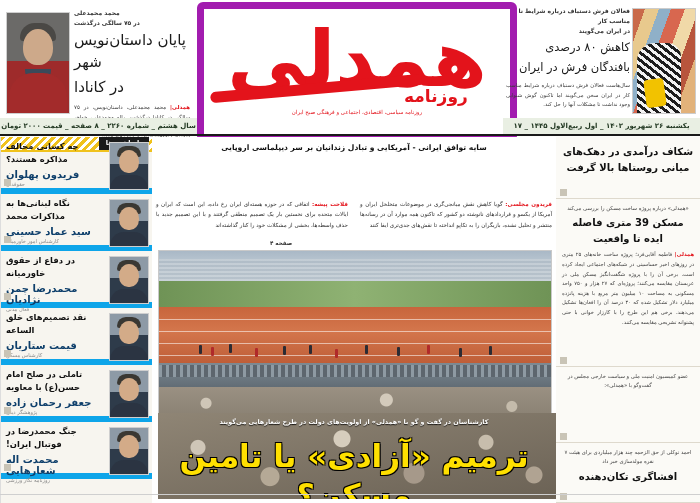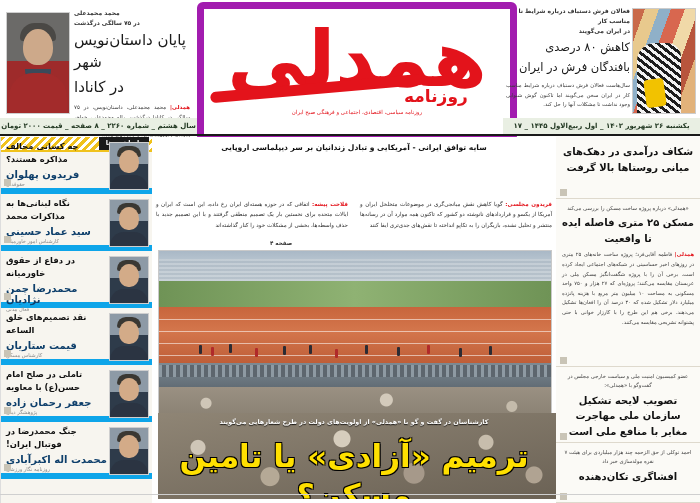--- a/index.html
+++ b/index.html
@@ -301,21 +301,21 @@
     </div>
 
     <div class="note">
       <div class="thumb">
           <div class="h"></div>
           <div class="f"></div>
           <div class="b"></div>
         </div>
       <div class="ntxt">
         <div class="ntitle">جنگ محمدرضا در فوتبال ایران!</div>
-        <div class="nauthor">محمدت اله اکبرآبادی</div>
+        <div class="nauthor">محمدت اله شعارهایی</div>
         <div class="nrole">روزنامه نگار ورزشی</div>
       </div>
       <div class="corner"></div>
     </div>
   </div>
 
   <div class="center">
     <div class="lead-kicker">سایه توافق ایرانی - آمریکایی و تبادل زندانیان بر سر دیپلماسی اروپایی</div>
 
     <div class="subcols">
@@ -366,28 +366,27 @@
   </div>
 
   <div class="sidebar-right">
     <div class="rs-box" style="height:62px">
       <div class="rs-title">شکاف درآمدی در دهک‌های میانی روستاها بالا گرفت</div>
       <div class="rs-corner"></div>
     </div>
 
     <div class="rs-box" style="height:168px">
       <div class="rs-kicker">«همدلی» درباره پروژه ساخت مسکن را بررسی می‌کند</div>
-      <div class="rs-title">مسکن ۲۵ متری فاصله ایده تا واقعیت</div>
+      <div class="rs-title">مسکن 39 متری فاصله ایده تا واقعیت</div>
       <div class="rs-body"><span class="lead">همدلی|</span> <span>فاطمه آقایی‌فرد؛ پروژه ساخت خانه‌های ۲۵ متری در روزهای اخیر حساسیتی در شبکه‌های اجتماعی ایجاد کرده است. برخی آن را با پروژه شگفت‌انگیز مسکن ملی در عربستان مقایسه می‌کنند؛ پروژه‌ای که ۲۷ هزار و ۷۵۰ واحد مسکونی به مساحت ۱۰ میلیون متر مربع با هزینه پانزده میلیارد دلار تشکیل شده که ۴۰ درصد آن را افغان‌ها تشکیل می‌دهند. برخی هم این طرح را با کارزار خوانی با حتی پشتوانه تشریحی مقایسه می‌کنند.</span></div>
       <div class="rs-corner"></div>
     </div>
 
     <div class="rs-box" style="height:76px">
       <div class="rs-kicker">عضو کمیسیون امنیت ملی و سیاست خارجی مجلس در گفت‌وگو با «همدلی»:</div>
-      <div class="rs-title">تصویب لایحه تشکیل سازمان ملی مهاجرت مغایر با منافع ملی است</div>
       <div class="rs-corner"></div>
     </div>
 
     <div class="rs-box" style="height:60px">
       <div class="rs-kicker">احمد توکلی از حق الزحمه چند هزار میلیاردی برای هیئت ۷ نفره مولدسازی خبر داد</div>
       <div class="rs-title">افشاگری تکان‌دهنده</div>
       <div class="rs-corner"></div>
     </div>
   </div>
 

